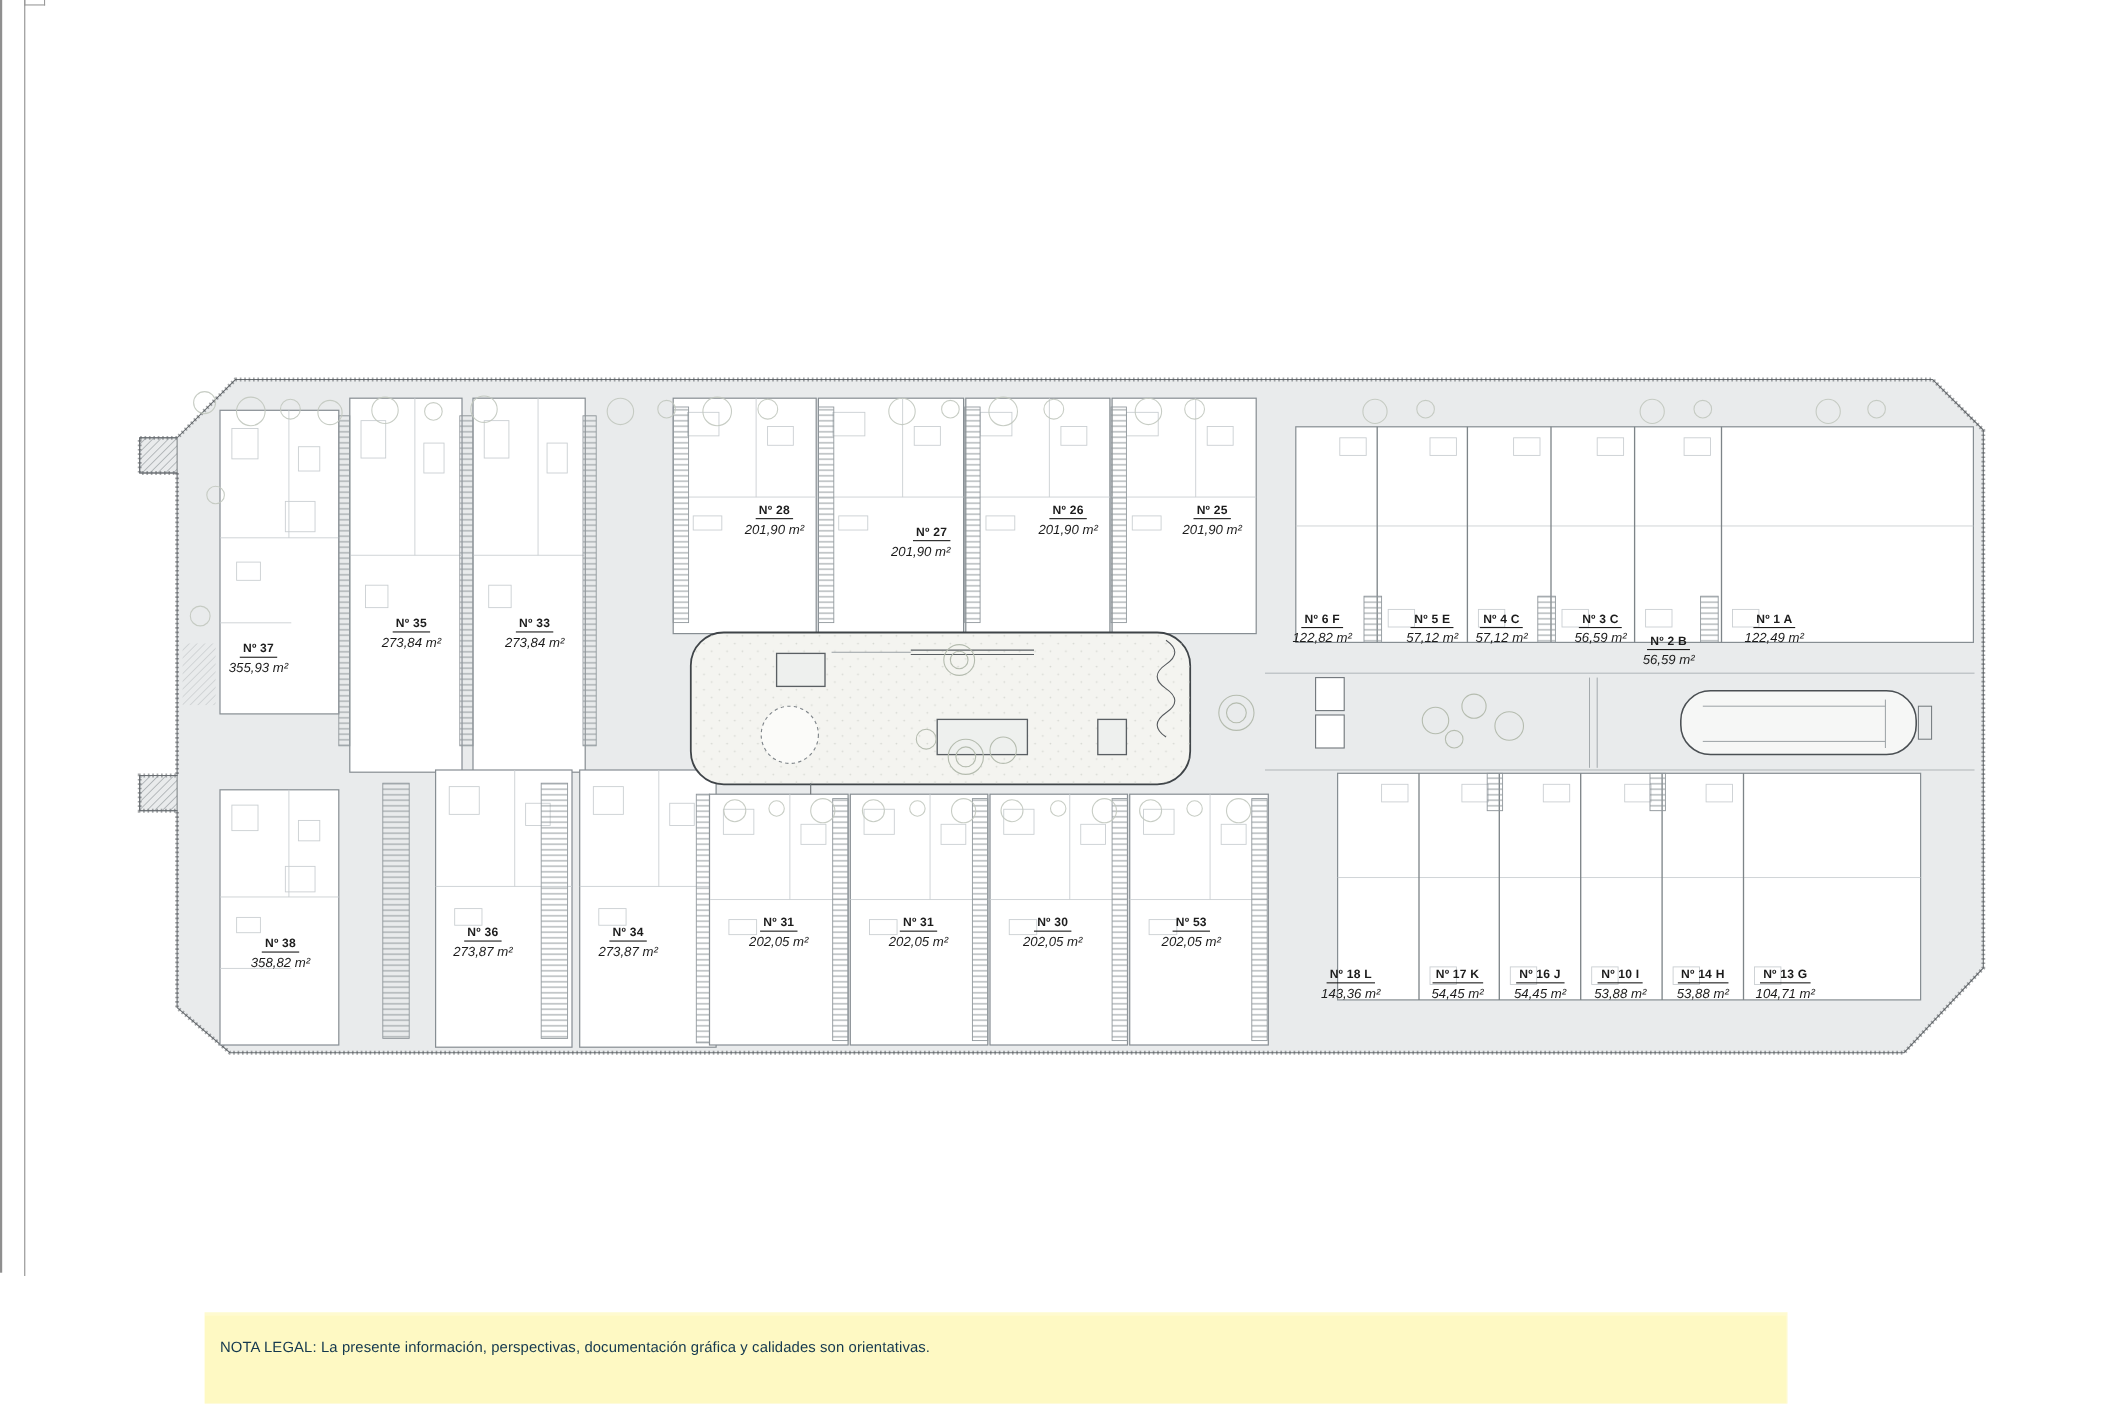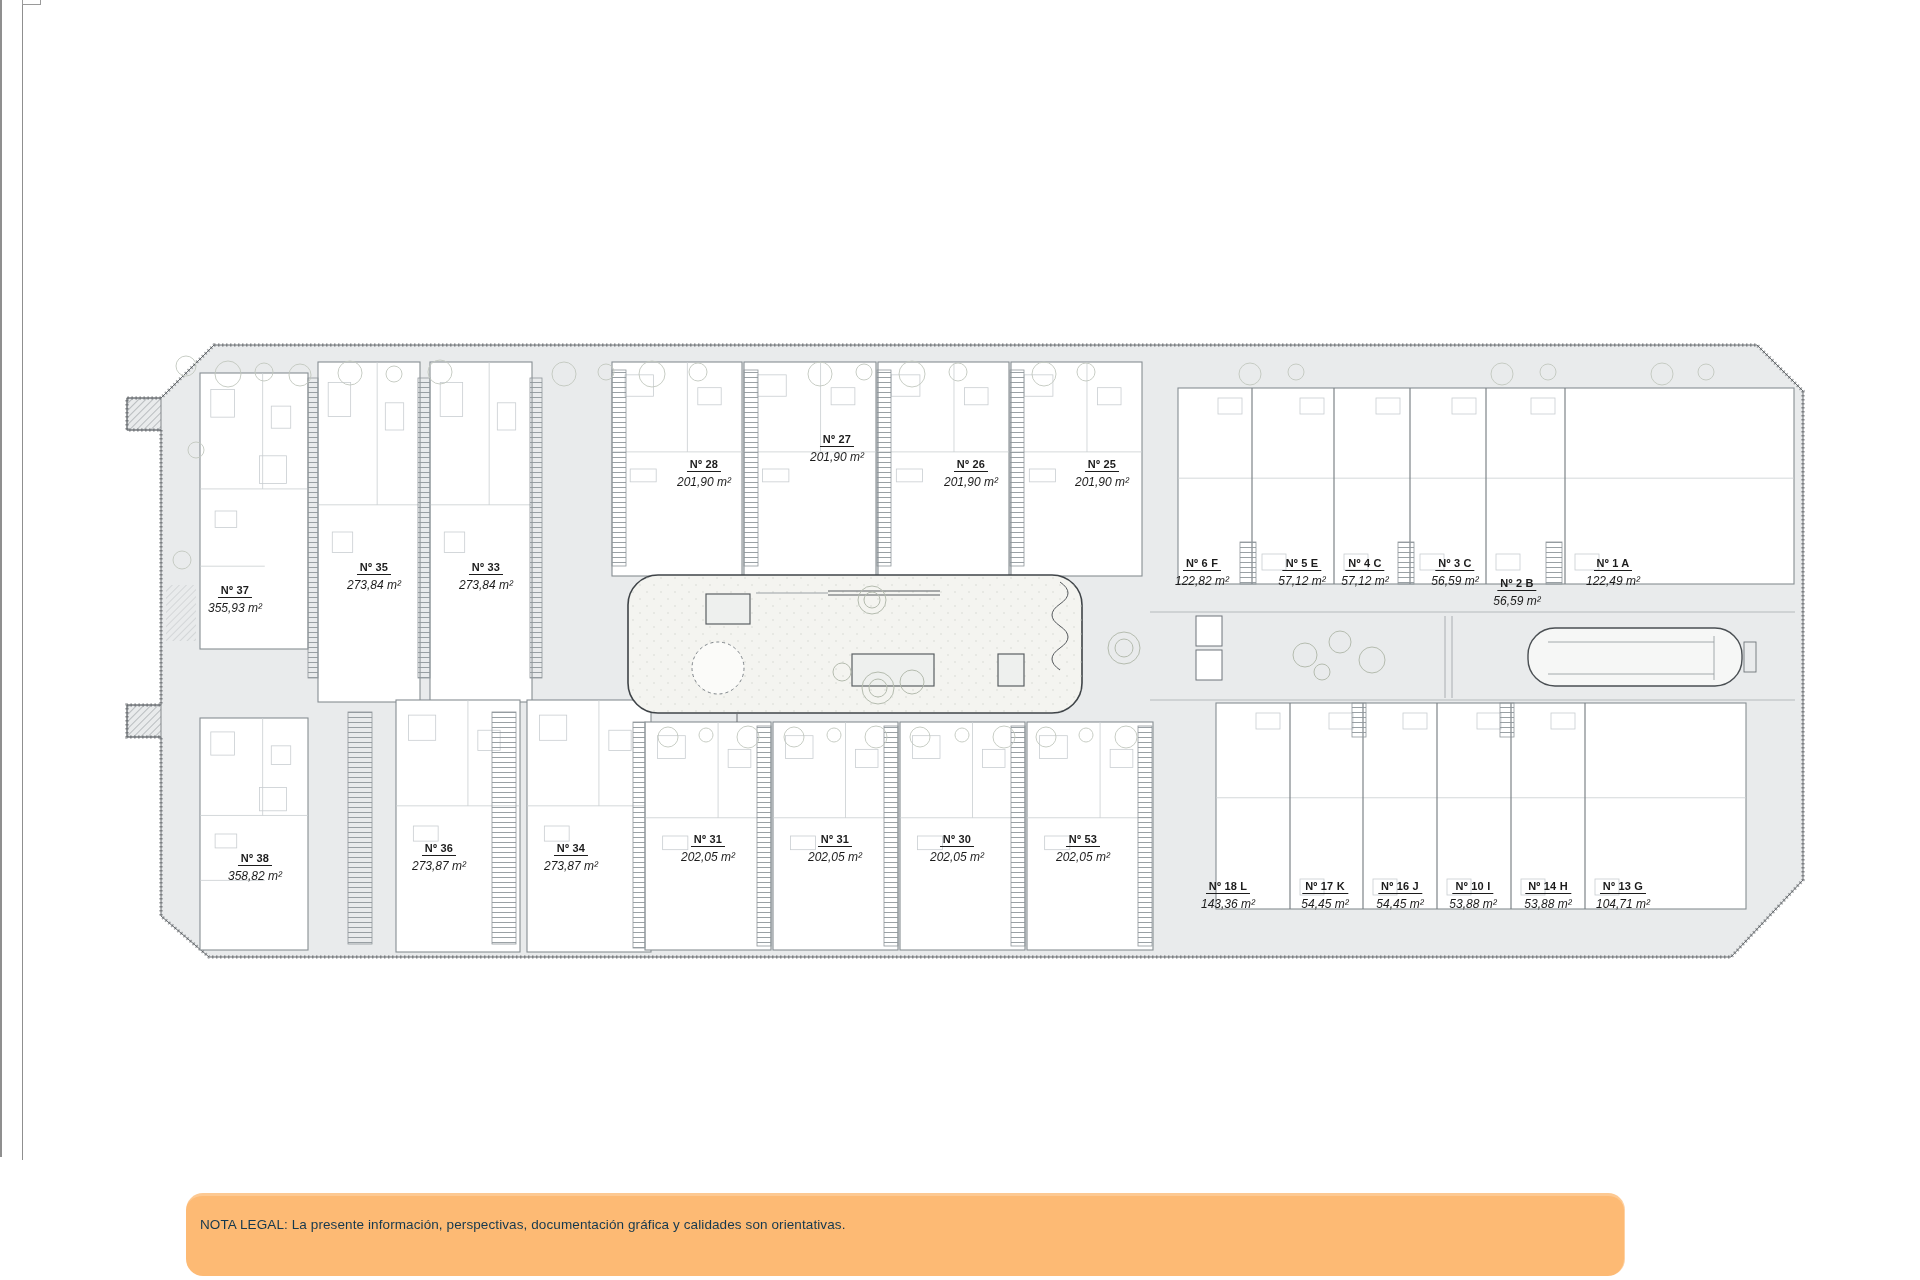--- a/index.html
+++ b/index.html
@@ -292,21 +292,21 @@
     <span class="area">273,84 m²</span>
   </div>
       <div class="unit-label" style="left: 486px; top: 557px;">
     <span class="num">Nº 33</span><br>
     <span class="area">273,84 m²</span>
   </div>
       <div class="unit-label" style="left: 704px; top: 454px;">
     <span class="num">Nº 28</span><br>
     <span class="area">201,90 m²</span>
   </div>
-      <div class="unit-label" style="left: 837px; top: 429px;">
+      <div class="unit-label" style="left: 837px; top: 474px; text-align: right;">
     <span class="num">Nº 27</span><br>
     <span class="area">201,90 m²</span>
   </div>
       <div class="unit-label" style="left: 971px; top: 454px;">
     <span class="num">Nº 26</span><br>
     <span class="area">201,90 m²</span>
   </div>
       <div class="unit-label" style="left: 1102px; top: 454px;">
     <span class="num">Nº 25</span><br>
     <span class="area">201,90 m²</span>
@@ -383,15 +383,15 @@
     <span class="num">Nº 14 H</span><br>
     <span class="area">53,88 m²</span>
   </div>
       <div class="unit-label" style="left: 1623px; top: 876px;">
     <span class="num">Nº 13 G</span><br>
     <span class="area">104,71 m²</span>
   </div>
     </div>
 </div>
 
-<div id="legal-bar" style="background: #fdba74; border-radius: 17px;">
+<div id="legal-bar" style="background: #fef9c3;">
   <div class="legal-line" style="color: rgb(20, 56, 78);">NOTA LEGAL: La presente información, perspectivas, documentación gráfica y calidades son orientativas.</div>
 </div>
 
 </body></html>

